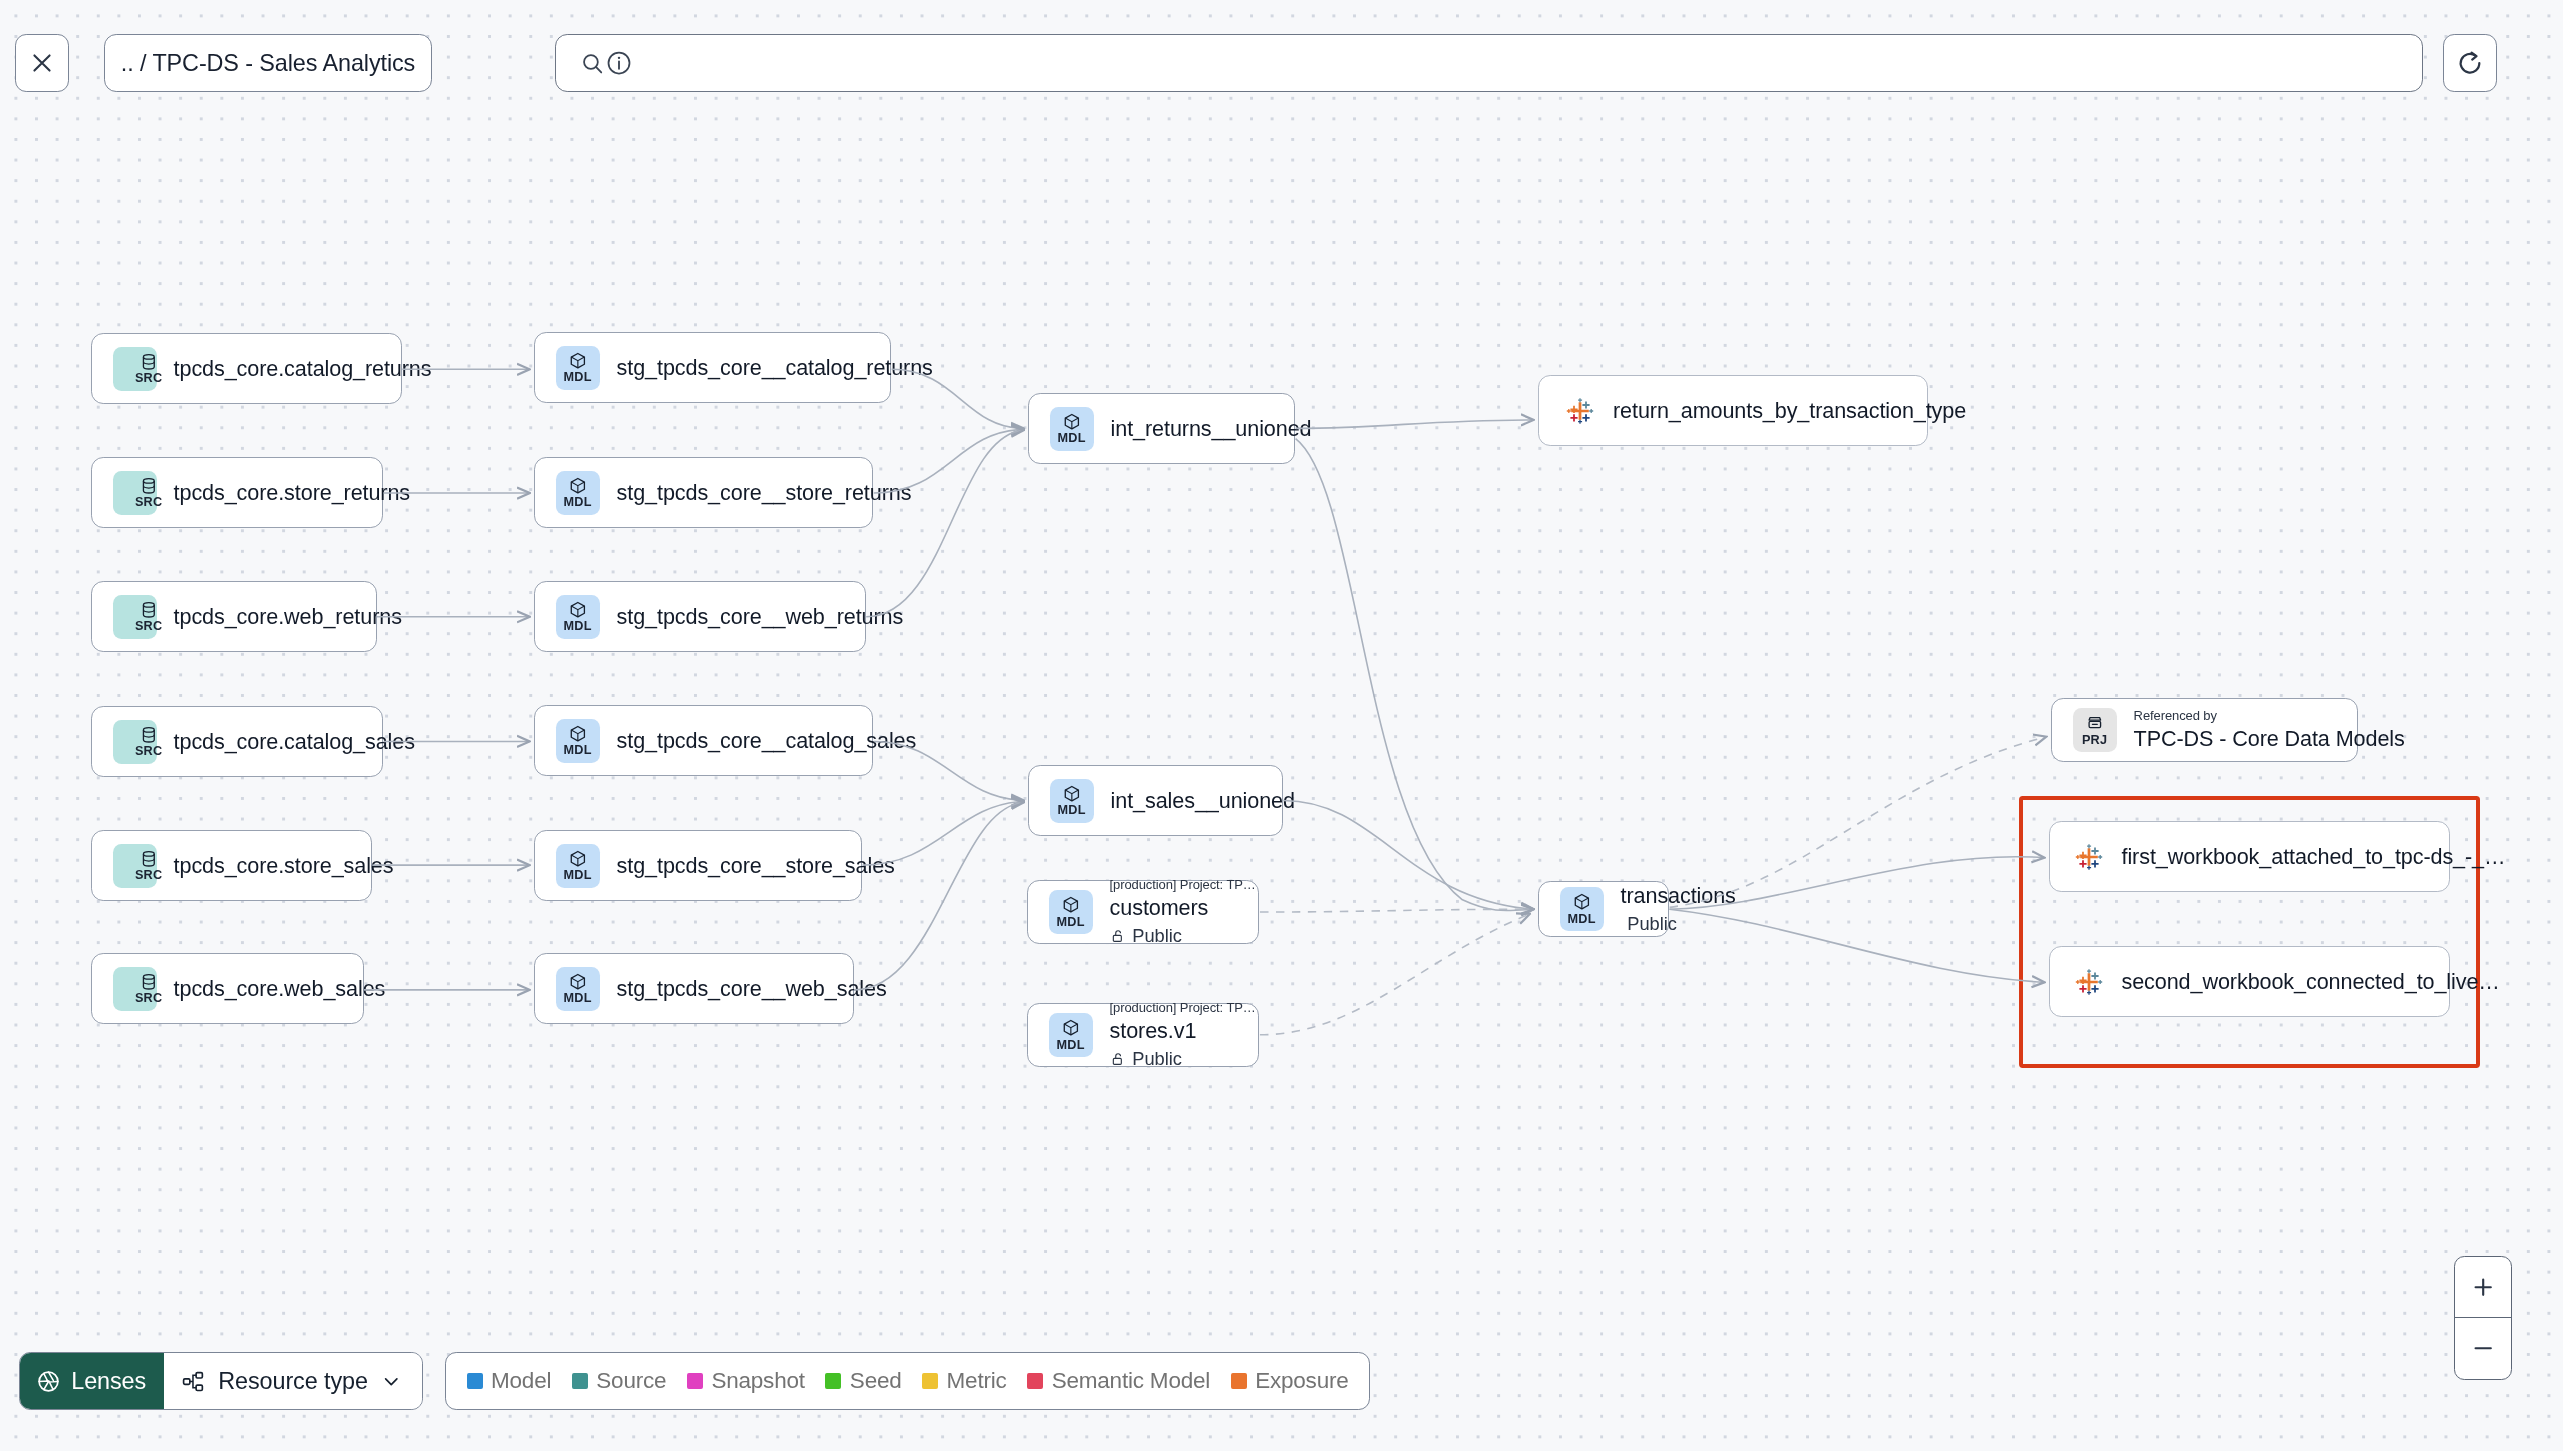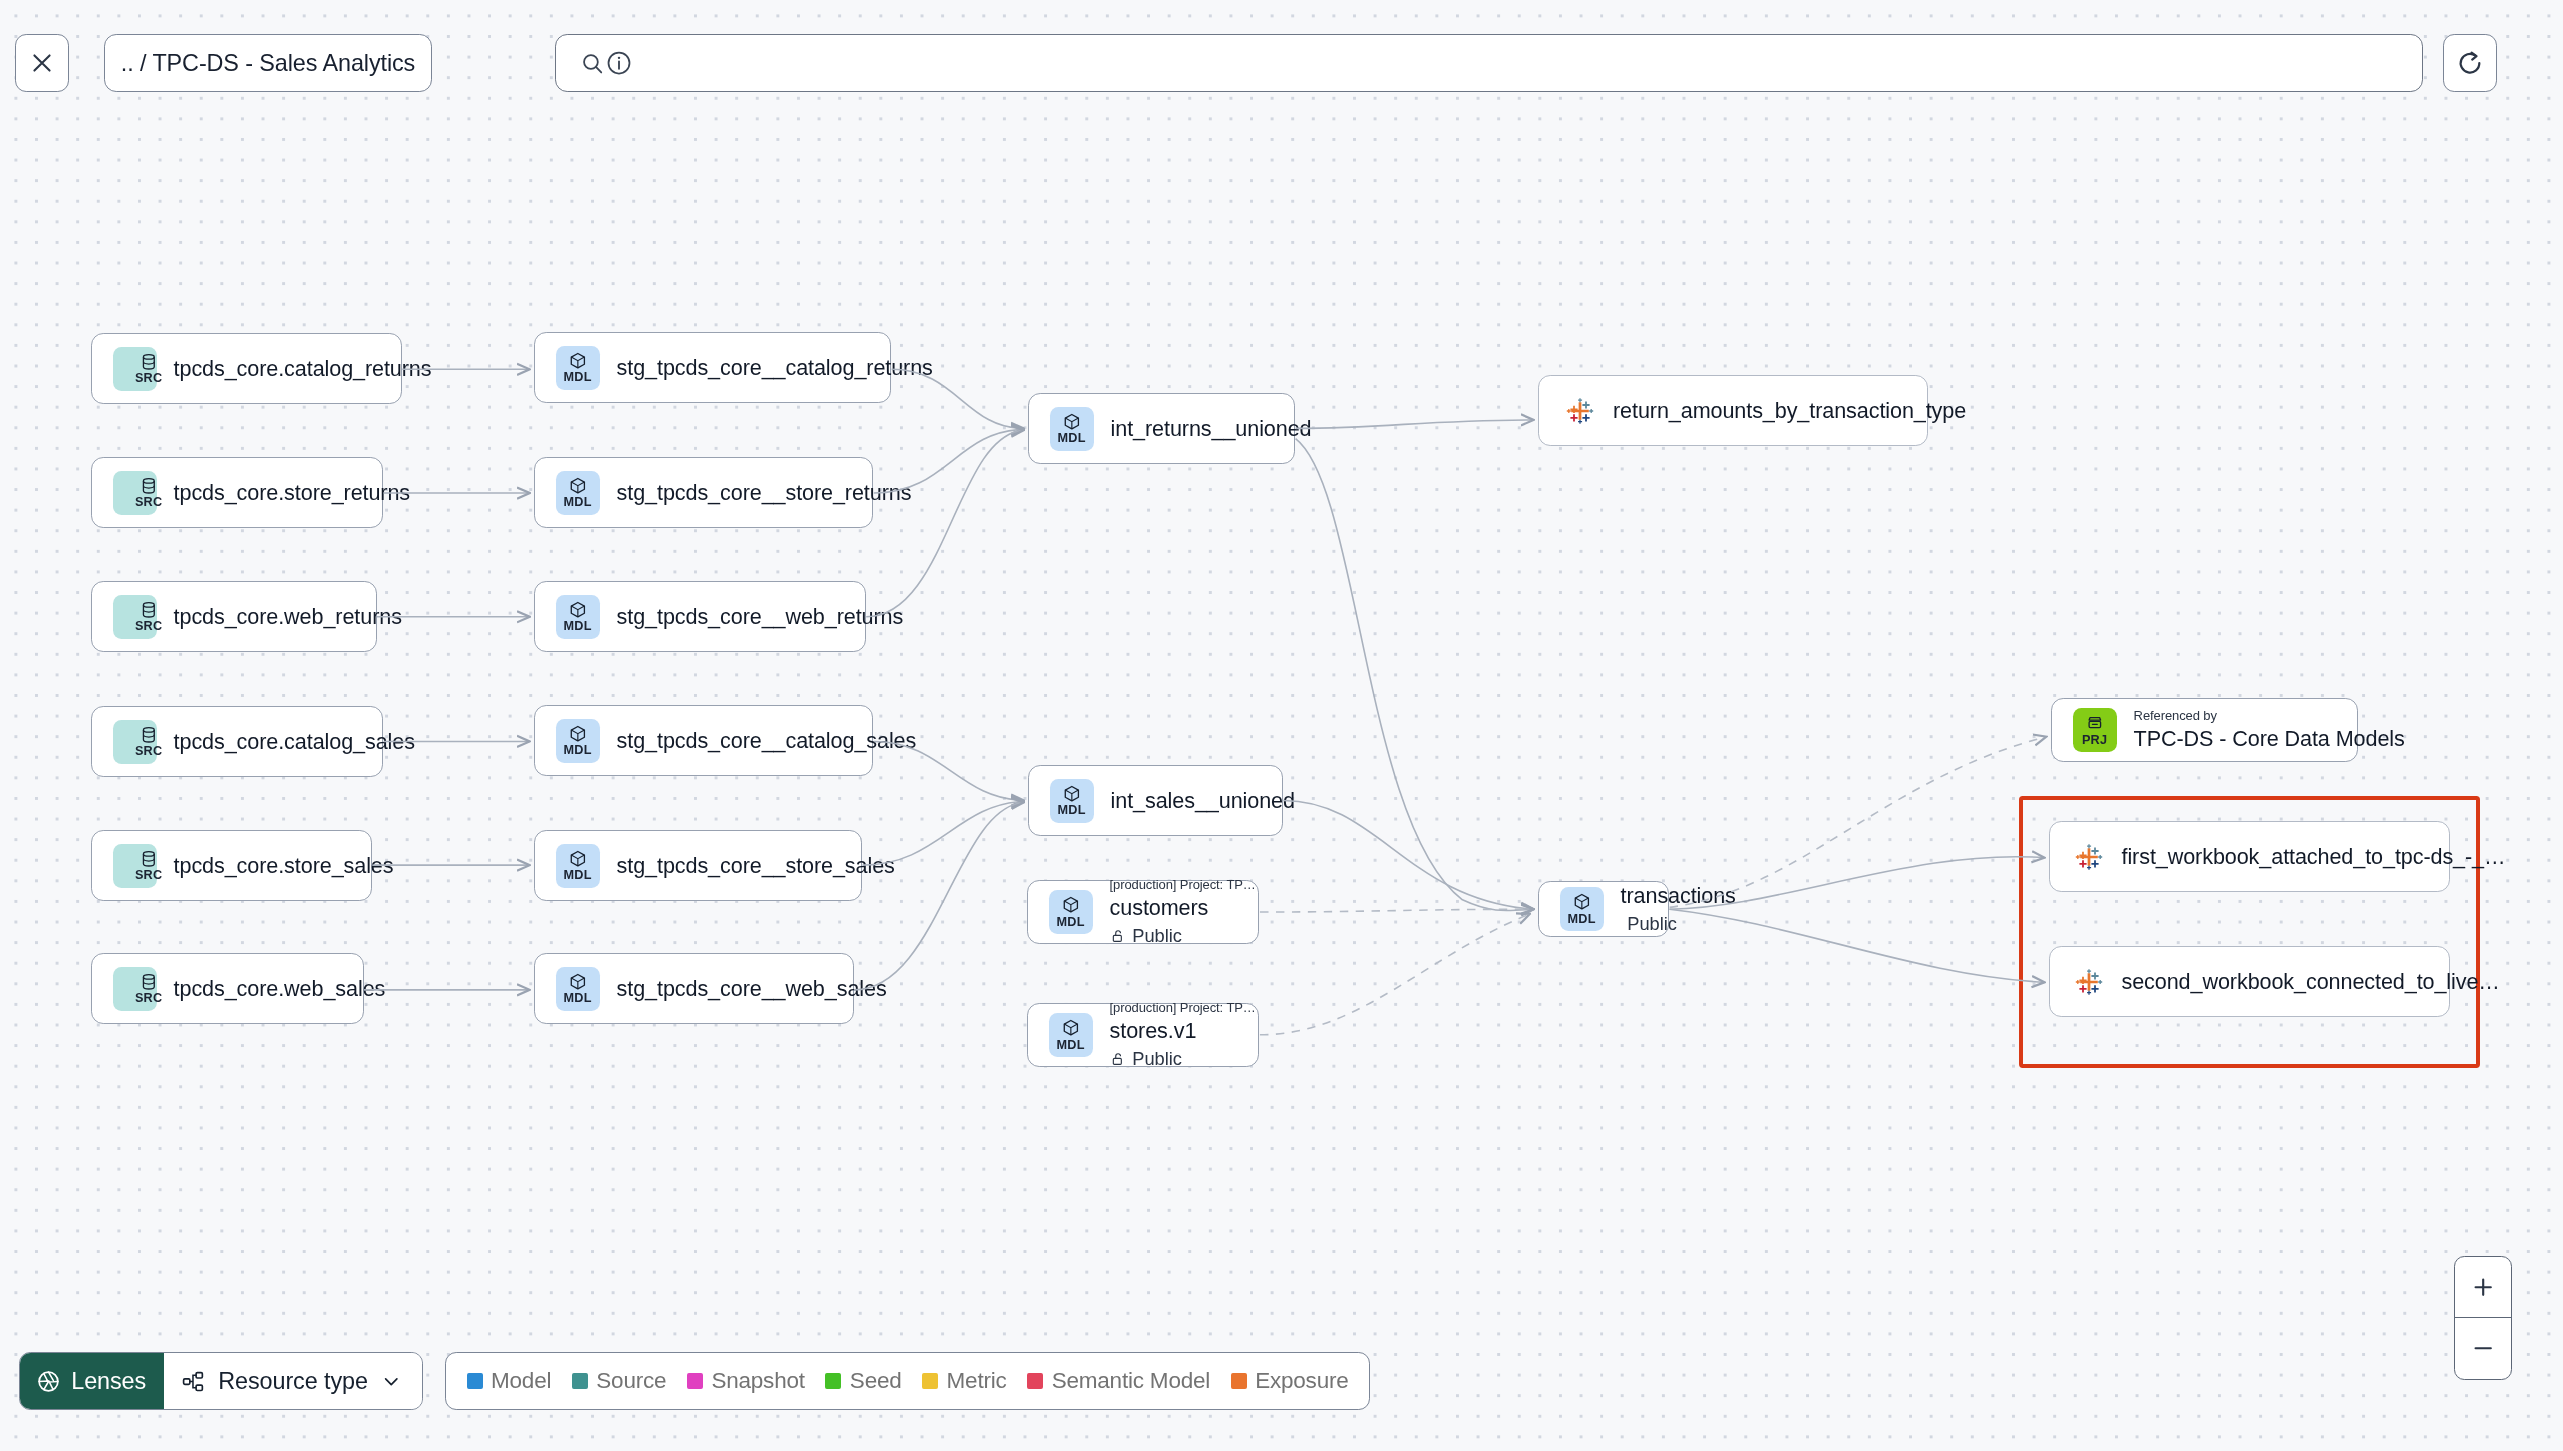--- a/index.html
+++ b/index.html
@@ -125,21 +125,21 @@
   }
   .badge .b-label {
     font-size: 12.7px;
     font-weight: 600;
     color: #1c2432;
     margin-top: 0.9px;
     letter-spacing: 0.2px;
   }
   .badge-src { background: #b7e3e0; padding-left: 28px; }
   .badge-mdl { background: #c3def8; }
-  .badge-prj { background: #84cc16; }
+  .badge-prj { background: #e5e5e5; }
 
   .node-body { margin-left: 17px; min-width: 0; }
   .node-title {
     font-size: 21.6px;
     color: #121a28;
     white-space: nowrap;
     letter-spacing: -0.1px;
   }
   .node-sub {
     font-size: 13px;

